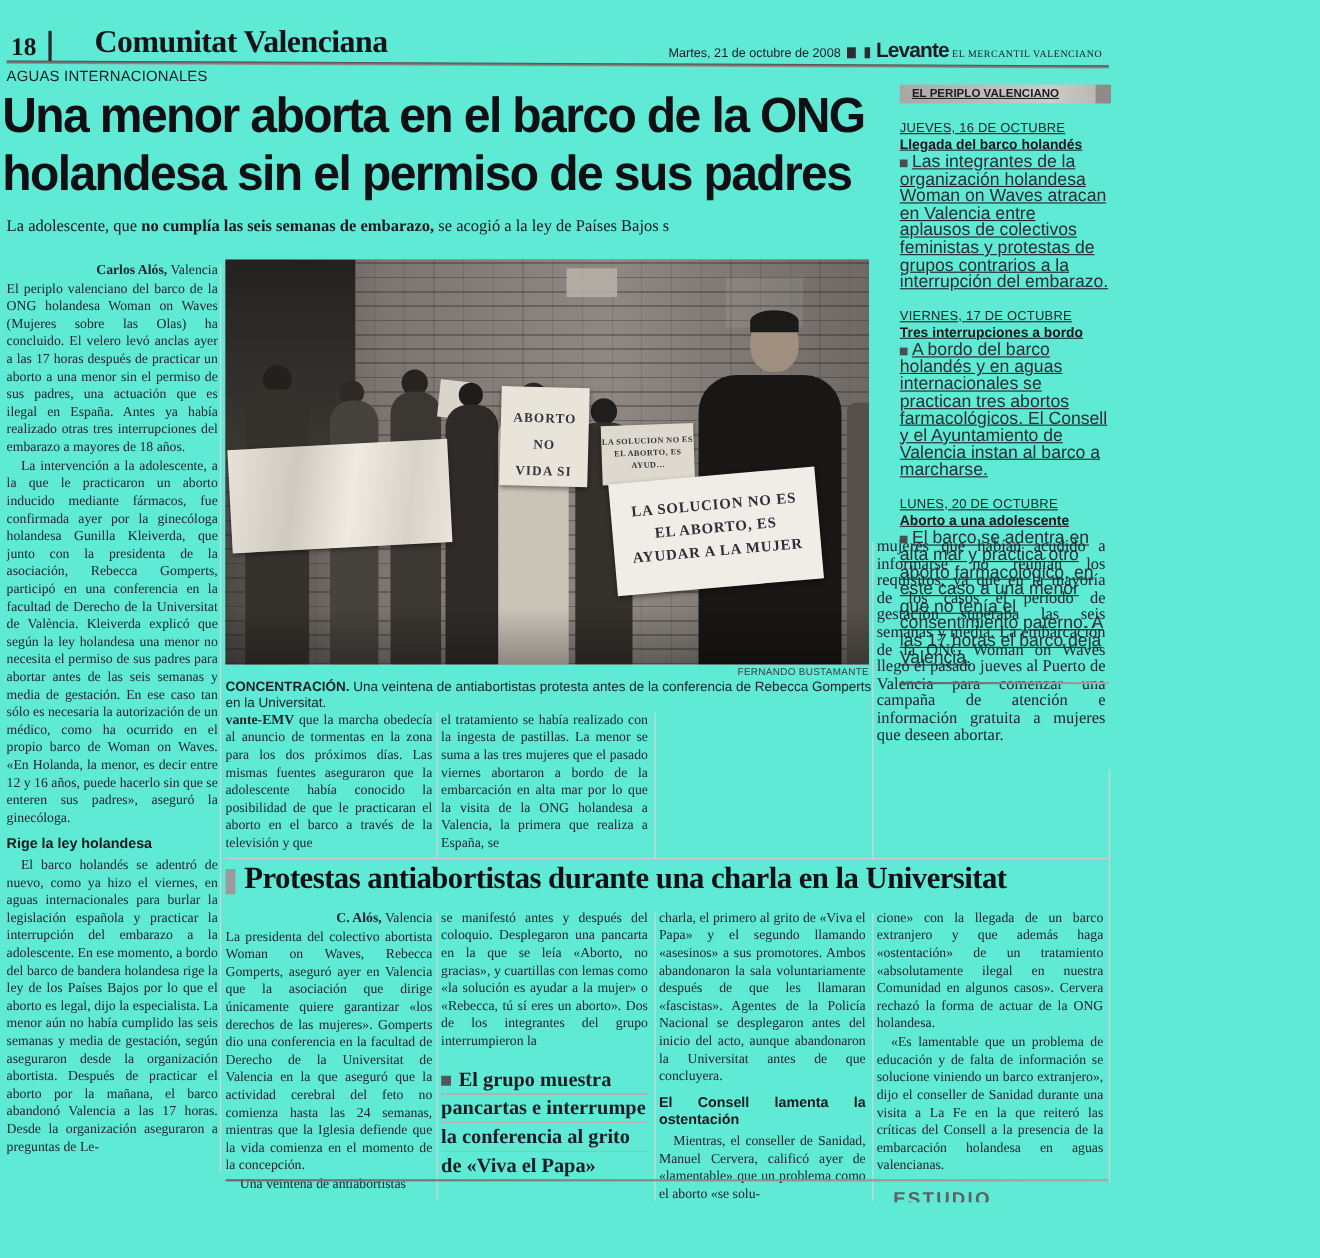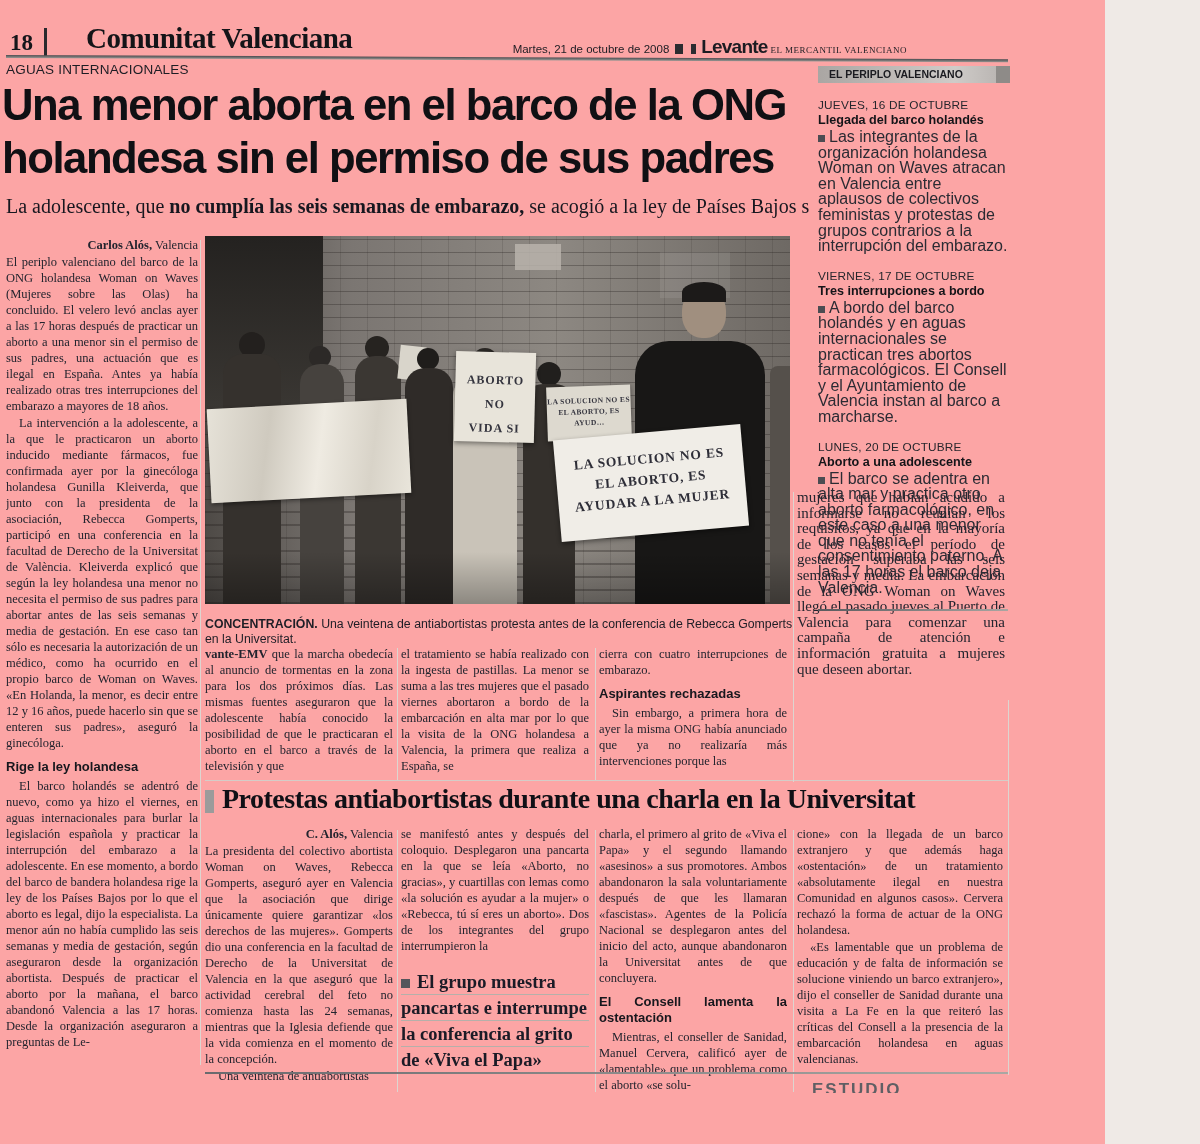--- a/index.html
+++ b/index.html
@@ -1,17 +1,17 @@
 <!DOCTYPE html>
 <html><head>
 <meta charset="utf-8">
 <style>
   html,body{margin:0;padding:0;width:1200px;height:1144px;overflow:hidden;}
   body{background:#efeae6;}
-  #paper{position:relative;width:1105px;height:1144px;background:#fca5a5;
+  #paper{position:relative;width:1200px;height:1144px;background:#5eead4;
          font-family:"Liberation Serif",serif;color:#23242c;}
   
   .pagenum{position:absolute;left:10px;top:30px;font-size:23px;font-weight:bold;color:#15151a;}
   .head-divider{position:absolute;left:44px;top:28px;width:3px;height:30px;background:#2a2a2e;}
   .section-title{position:absolute;left:86px;top:22px;font-size:29px;font-weight:bold;
                  letter-spacing:-0.5px;color:#141418;}
   .masthead-right{position:absolute;right:198px;top:36px;white-space:nowrap;
                   font-family:"Liberation Sans",sans-serif;color:#1c1c22;margin-left:16px;}
   .masthead-right .date{font-size:11.5px;}
   .masthead-right .sq{display:inline-block;width:8px;height:10px;background:#2c2c30;margin:0 2px 0 6px;vertical-align:-1px;}
@@ -19,21 +19,21 @@
   .brand{font-size:19px;font-weight:bold;letter-spacing:-0.8px;margin-left:3px;}
   .brand-suffix{font-size:9px;font-family:"Liberation Serif",serif;letter-spacing:0.5px;margin-left:3px;}
   .rule-top{position:absolute;left:6px;top:55px;width:1002px;height:3px;
             background:linear-gradient(#4c4c50,#9a9894);transform:rotate(0.25deg);transform-origin:left center;}
   
   .kicker{position:absolute;left:6px;top:62px;font-family:"Liberation Sans",sans-serif;
           font-size:13.5px;letter-spacing:0.2px;color:#1d1d24;}
   .headline1{position:absolute;left:2px;top:78px;width:812px;margin:0;
              font-family:"Liberation Sans",sans-serif;font-size:45px;line-height:53px;
              font-weight:bold;letter-spacing:-1.5px;color:#101014;transform:scaleX(0.97);transform-origin:left top;}
-  .deck{position:absolute;left:6px;top:194px;width:1000px;font-size:20px;line-height:25px;color:#17171f;}
+  .deck{position:absolute;left:6px;top:194px;width:1000px;font-size:15px;line-height:25px;color:#17171f;}
   .deck b{font-weight:bold;}
   
   .col{position:absolute;font-size:12.5px;line-height:16px;text-align:justify;color:#23242e;overflow:hidden;}
   .col p{margin:0;}
   .col p.ind{text-indent:13px;}
   .col p + p{margin-top:1px;}
   .byline{text-align:right;margin:0 0 2px 0;}
   .byline b{font-weight:bold;}
   .subhead{font-family:"Liberation Sans",sans-serif;font-size:13px;font-weight:bold;
            margin:8px 0 3px 0;color:#17171d;}
@@ -68,21 +68,21 @@
               font-size:7.5px;line-height:11px;padding-top:9px;box-sizing:border-box;letter-spacing:.4px;}
   #sign-big{left:352px;top:196px;width:188px;height:102px;background:#f0ede7;transform:rotate(-5deg);
             font-size:13.5px;line-height:21px;letter-spacing:.8px;padding-top:16px;box-sizing:border-box;color:#2e2e38;}
   .shade{left:0;bottom:0;width:100%;height:52px;background:linear-gradient(rgba(0,0,0,0),rgba(0,0,0,.30));}
   .credit{position:absolute;left:205px;top:606px;width:585px;text-align:right;
           font-family:"Liberation Sans",sans-serif;font-size:9px;color:#3a3a40;letter-spacing:.3px;}
   .caption{position:absolute;left:205px;top:617px;width:590px;font-family:"Liberation Sans",sans-serif;
            font-size:12.3px;line-height:15px;color:#1e1e26;}
   .caption b{font-weight:bold;}
   
-  #sidebar{position:absolute;left:818px;top:66px;width:190px;font-family:"Liberation Sans",sans-serif;}
+  #sidebar{position:absolute;left:818px;top:77px;width:190px;font-family:"Liberation Sans",sans-serif;text-decoration:underline;}
   .sb-titlebar{position:relative;height:17px;background:linear-gradient(90deg,#aaa6a3,#cfcbc8 72%,#b5b1ae);
                line-height:17px;padding-left:11px;font-size:10.5px;font-weight:bold;color:#1b1b20;}
   .sb-titlebar::after{content:"";position:absolute;right:-2px;top:0;width:14px;height:17px;background:#8e8b88;}
   .sb-entry{margin-top:15px;}
   .sb-date{font-size:11.8px;color:#26262c;letter-spacing:.2px;}
   .sb-title{font-size:12.6px;font-weight:bold;color:#141418;margin-top:1px;}
   .sb-text{font-size:16px;line-height:15.6px;color:#2b2b33;margin-top:2px;}
   .sq-bullet{display:inline-block;width:7px;height:7px;background:#4c4c52;margin-right:4px;}
   .sb-bottomline{margin-top:14px;height:2px;background:linear-gradient(90deg,#5a5a5e,#a9a6a2);}
   
@@ -161,32 +161,28 @@
     <div class="head" style="left:477px;top:52px;width:44px;height:50px;background:#a08f7f;border-radius:45%;"></div>
     <div class="abs" style="left:477px;top:46px;width:44px;height:20px;background:#1c1a19;border-radius:50% 50% 0 0;"></div>
     <div class="fig" style="left:430px;top:105px;width:130px;height:263px;background:#181716;border-radius:34px 34px 0 0;"></div>
     <div class="sign" id="sign-big">
       <div>LA SOLUCION NO ES</div>
       <div>EL ABORTO, ES</div>
       <div>AYUDAR A LA MUJER</div>
     </div>
     <div class="abs shade"></div>
   </div>
+  <div class="credit">FERNANDO BUSTAMANTE</div>
   <div class="caption"><b>CONCENTRACIÓN.</b><span> Una veintena de antiabortistas protesta antes de la conferencia de Rebecca Gomperts en la Universitat.</span></div>
 
   <div class="col" id="col2">
     <p><b class="leadbold">vante-EMV</b><span> que la marcha obedecía al anuncio de tormentas en la zona para los dos próximos días. Las mismas fuentes aseguraron que la adolescente había conocido la posibilidad de que le practicaran el aborto en el barco a través de la televisión y que</span></p>
   </div>
   <div class="col" id="col3">
     <p>el tratamiento se había realizado con la ingesta de pastillas. La menor se suma a las tres mujeres que el pasado viernes abortaron a bordo de la embarcación en alta mar por lo que la visita de la ONG holandesa a Valencia, la primera que realiza a España, se</p>
-  </div>
-  <div class="col" id="col4">
-    <p>cierra con cuatro interrupciones de embarazo.</p>
-    <div class="subhead">Aspirantes rechazadas</div>
-    <p class="ind">Sin embargo, a primera hora de ayer la misma ONG había anunciado que ya no realizaría más intervenciones porque las</p>
   </div>
   <div class="col" id="col5" style="font-size:15px;line-height:15.6px;">
     <p>mujeres que habían acudido a informarse no reunían los requisitos, ya que en la mayoría de los casos el período de gestación superaba las seis semanas y media. La embarcación de la ONG Woman on Waves llegó el pasado jueves al Puerto de Valencia para comenzar una campaña de atención e información gratuita a mujeres que deseen abortar.</p>
   </div>
 
   <div id="sidebar">
     <div class="sb-titlebar">EL PERIPLO VALENCIANO</div>
     <div class="sb-entry">
       <div class="sb-date">JUEVES, 16 DE OCTUBRE</div>
       <div class="sb-title">Llegada del barco holandés</div>

